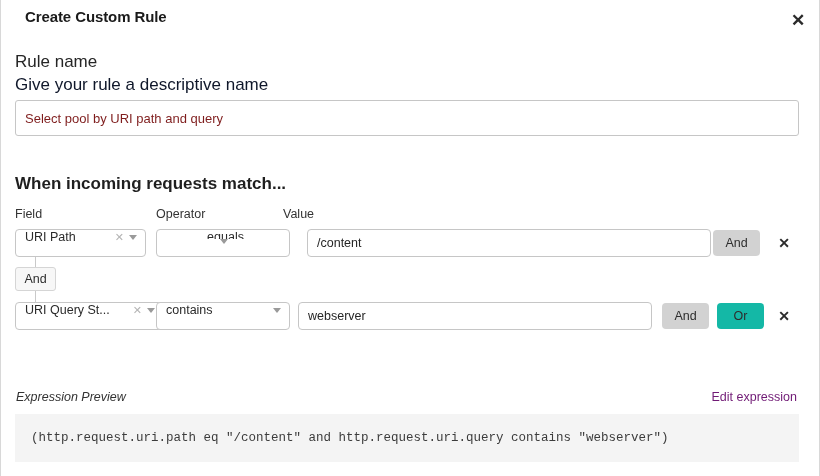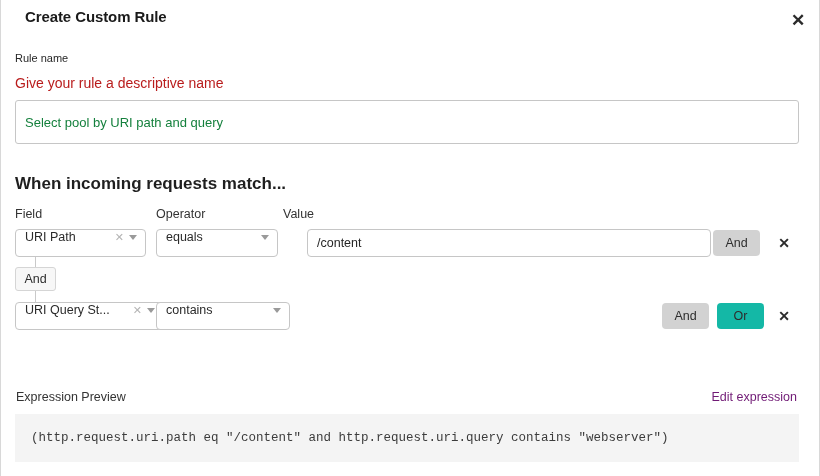--- a/index.html
+++ b/index.html
@@ -44,41 +44,41 @@
     left: 15px;
     top: 8px;
     font-size: 15px;
     font-weight: bold;
     letter-spacing: -0.1px;
     color: #1a1a1a;
     margin-left: 9px;
   }
   .label-strong {
     position: absolute;
-    font-size: 11px;
+    font-size: 17px;
     color: #262626;
   }
   .sub-label {
     position: absolute;
-    font-size: 14px;
-    color: #b91c1c;
+    font-size: 17px;
+    color: #0f172a;
   }
   .name-input {
     position: absolute;
     left: 14px;
     top: 100px;
     width: 784px;
-    height: 44px;
+    height: 36px;
     box-sizing: border-box;
     border: 1px solid #c6c6c6;
     border-radius: 3px;
     background: #fff;
     font-family: "Liberation Sans", sans-serif;
     font-size: 13px;
-    color: #15803d;
+    color: #7f1d1d;
     padding: 0 9px;
     outline: none;
   }
   .section-head {
     position: absolute;
     left: 14px;
     top: 174px;
     font-size: 17px;
     font-weight: bold;
     color: #1f1f1f;
@@ -194,20 +194,21 @@
     font-size: 12.5px;
     color: #2d2d2d;
     cursor: pointer;
   }
   .expr-label {
     position: absolute;
     left: 15px;
     top: 390px;
     font-size: 12.5px;
     color: #333;
+    font-style: italic;
   }
   .edit-expr {
     position: absolute;
     right: 22px;
     top: 390px;
     font-size: 12.5px;
     color: #701a75;
     cursor: pointer;
     text-decoration: none;
   }
@@ -251,21 +252,21 @@
 
   <div class="connector" style="top:257px; height:11px;"></div>
   <div class="connector" style="top:291px; height:11px;"></div>
 
   <div class="select" style="left:14px; top:229px; width:131px;">
     <span class="sel-text">URI Path</span>
     <span class="clear-x">✕</span>
     <span class="caret"></span>
   </div>
 
-  <div class="select" style="left:155px; top:229px; width:122px;">
+  <div class="select" style="left:155px; top:229px; width:134px;flex-direction:column;">
     <span class="sel-text">equals</span>
     <span class="caret"></span>
   </div>
 
   <input class="val-input" style="left: 306px; top: 229px; width: 404px;" type="text" value="/content">
 
   <div class="conj-btn" style="left:712px; top:230px; width:47px;">And</div>
 
   <div class="del-x" style="left:774px; top:234px;">✕</div>
 
@@ -275,20 +276,21 @@
     <span class="sel-text">URI Query St...</span>
     <span class="clear-x">✕</span>
     <span class="caret"></span>
   </div>
 
   <div class="select" style="left:155px; top:302px; width:134px;">
     <span class="sel-text">contains</span>
     <span class="caret"></span>
   </div>
 
+  <input class="val-input" style="left: 297px; top: 302px; width: 354px;" type="text" value="webserver">
 
   <div class="conj-btn" style="left:661px; top:303px; width:47px;">And</div>
   <div class="conj-btn unsel" style="left:716px; top:303px; width:47px;">Or</div>
 
   <div class="del-x" style="left:774px; top:307px;">✕</div>
 
   <div class="expr-label">Expression Preview</div>
   <div class="edit-expr">Edit expression</div>
   <div class="expr-box">(http.request.uri.path eq "/content" and http.request.uri.query contains "webserver")</div>
 

